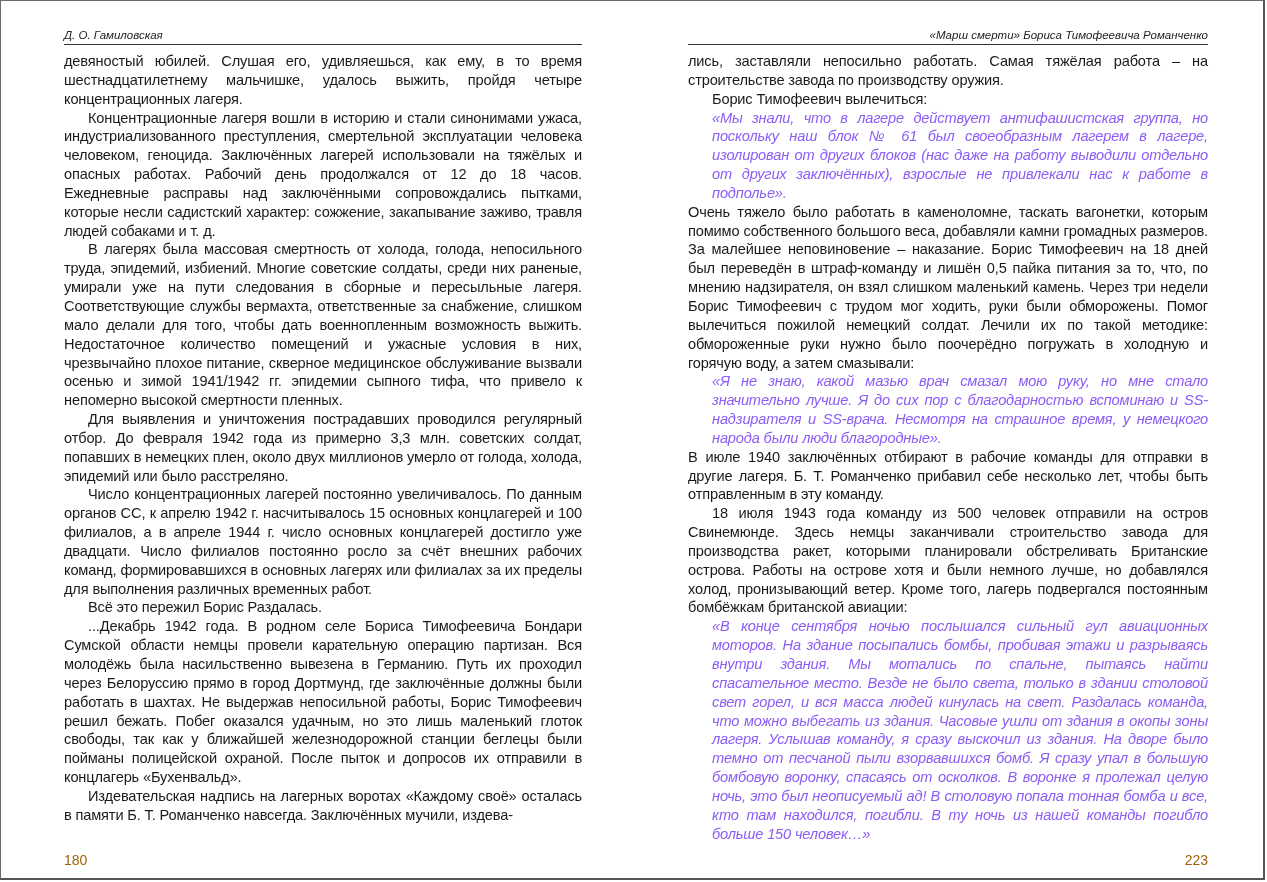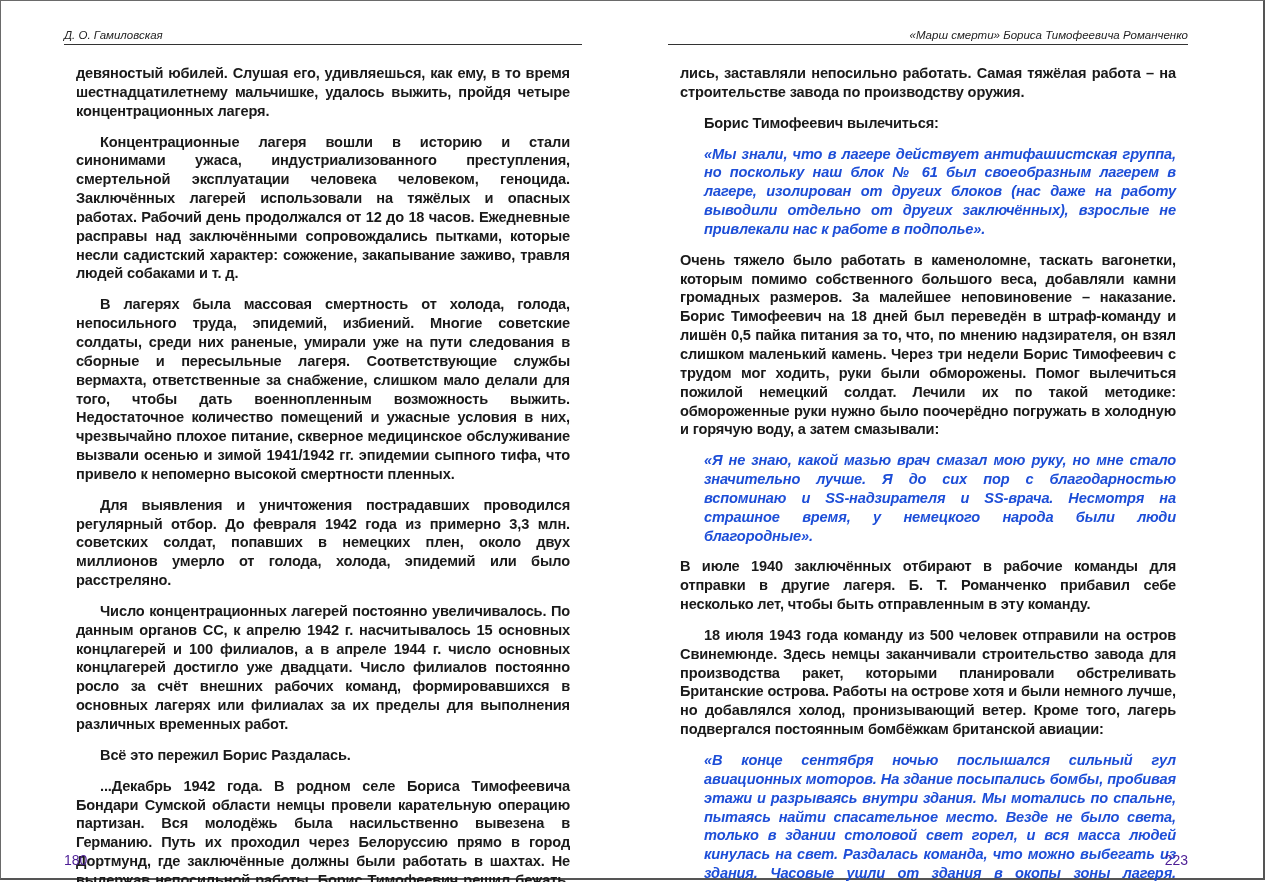--- a/index.html
+++ b/index.html
@@ -4,40 +4,40 @@
 <style>
   html, body { margin:0; padding:0; background:#ffffff; }
   body { width:1267px; height:882px; position:relative; overflow:hidden; }
   .frame {
     position:absolute; left:0; top:0; width:1265px; height:880px;
     border:1px solid #6a6a6a; border-bottom:2px solid #555; border-right:2px solid #555;
     box-sizing:border-box; background:#fff;
   }
   .page { position:absolute; top:0; height:882px; }
   .page.left { left:64px; width:518px; }
-  .page.right { left:668px; width:520px; }
+  .page.right { left:688px; width:520px; }
   .running-head {
     position:absolute; top:28px; left:0; right:0;
     font-family:"Liberation Sans", sans-serif; font-style:italic;
     font-size:11.5px; color:#222; padding-bottom:2px;
     border-bottom:1.6px solid #333; line-height:14px;
   }
   .page.right .running-head { text-align:right; }
   .body {
     position:absolute; top:52px; left:0; right:0;
     font-family:"Liberation Sans", sans-serif; font-size:14.6px;
     line-height:18.85px; color:#1a1a1a; text-align:justify;
     letter-spacing:-0.15px;
   }
-  .body p { margin:12px;font-weight:bold; }
+  .body p { margin:0; }
   .body p.indent { text-indent:24px; }
-  .body p.quote { font-style:italic; padding-left:24px; color:#1d4ed8; }
+  .body p.quote { font-style:italic; padding-left:24px; color:#8b5cf6; }
   .folio {
     position:absolute; top:852px;
-    font-family:"Liberation Sans", sans-serif; font-size:14px; color:#4c1d95;
+    font-family:"Liberation Sans", sans-serif; font-size:14px; color:#a16207;
   }
   .page.left .folio { left:0; }
   .page.right .folio { right:0; }
 </style>
 </head>
 <body>
 
 <div class="frame"></div>
 
 <div class="page left">

